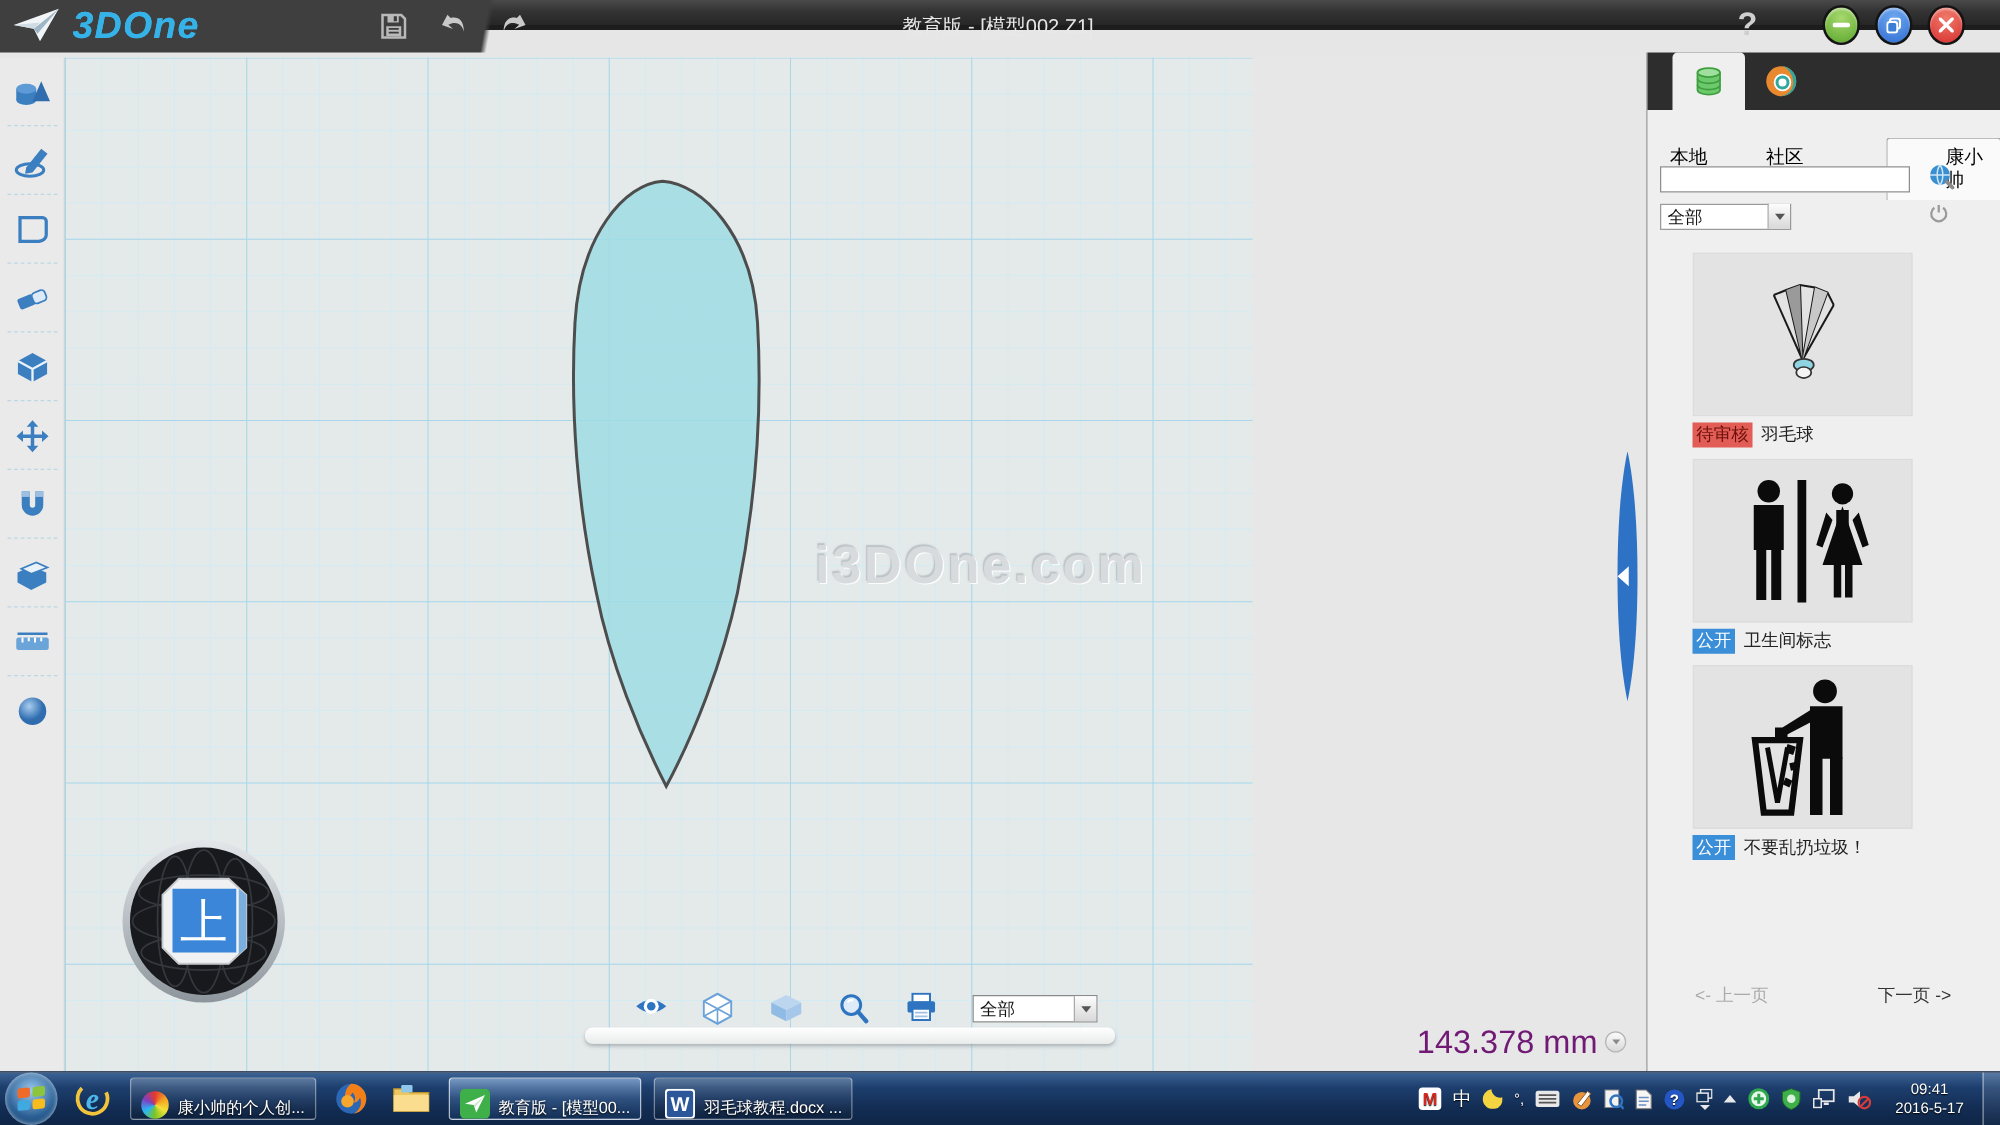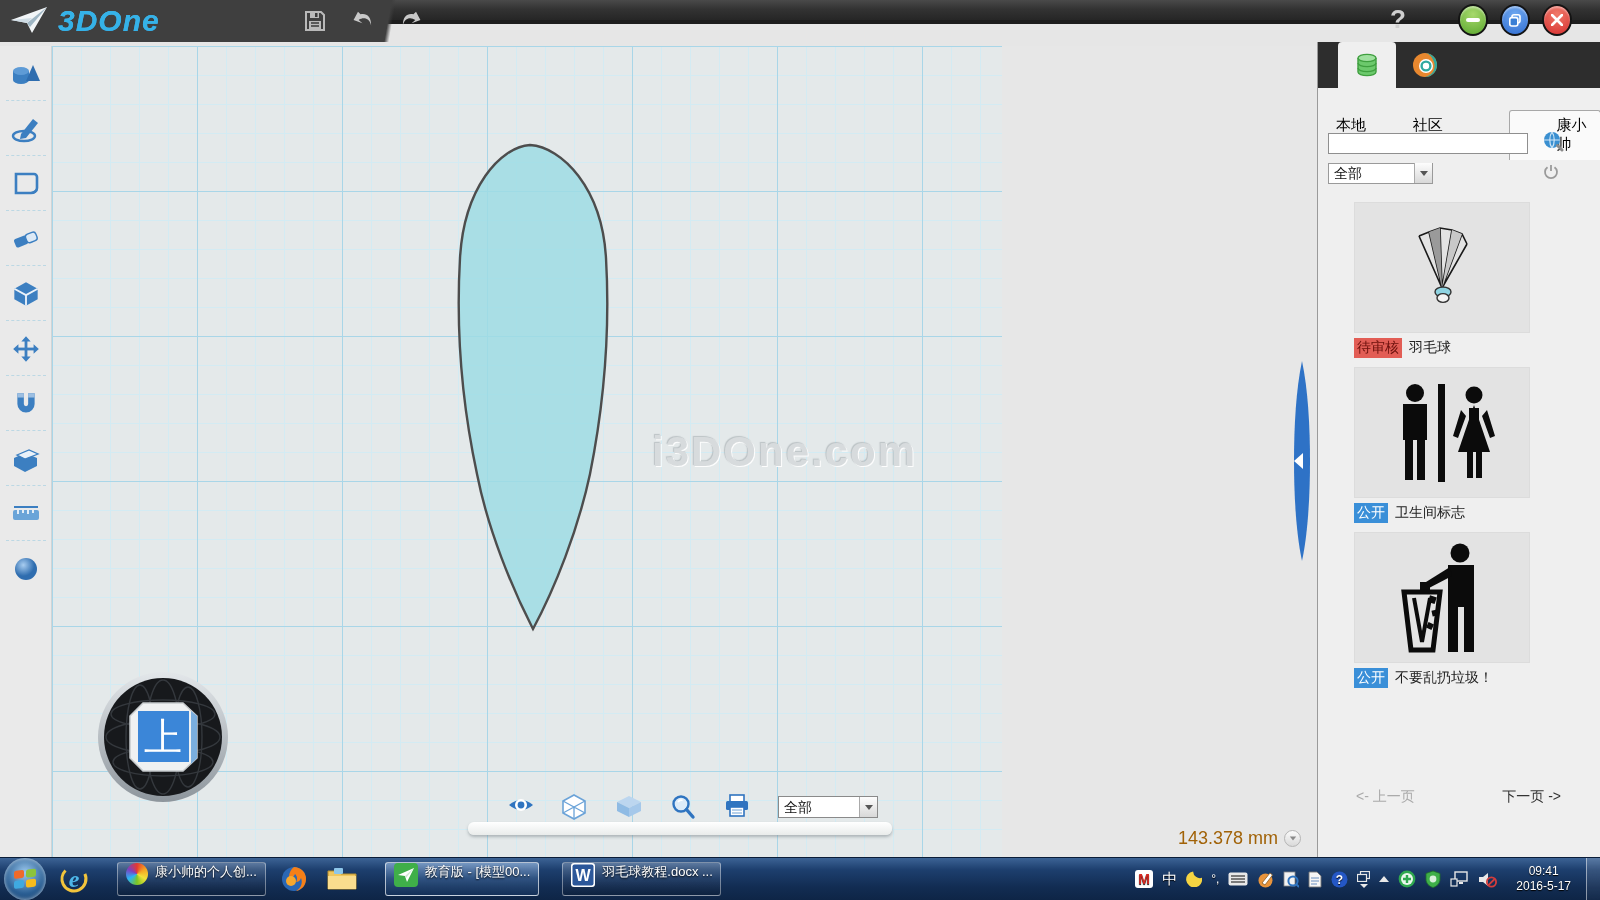--- a/index.html
+++ b/index.html
@@ -61,21 +61,21 @@
     border:1px solid #8a8a8a; font-size:14px; cursor:pointer; }
   .selectbox .val { flex:1; padding-left:5px; color:#111; }
   .selectbox .dd { width:18px; height:20px; background:linear-gradient(#fdfdfd,#d8d8d8);
     border-left:1px solid #aaa; display:flex; align-items:center; justify-content:center; }
   .arrow-down { width:0; height:0; border-left:4px solid transparent; border-right:4px solid transparent;
     border-top:5px solid #555; }
   .shelf { position:absolute; left:416px; top:776px; width:424px; height:13px; border-radius:6px;
     background:linear-gradient(#ffffff,#e9eceb); box-shadow:0 2px 3px rgba(120,130,135,.5); }
   .collapse-handle { position:absolute; left:1239px; top:315px; cursor:pointer; }
   .measure { position:absolute; right:16px; bottom:8px; display:flex; align-items:center; gap:6px; }
-  .measure .mval { font-size:18px; color:#a16207; }
+  .measure .mval { font-size:26px; color:#701a75; }
   .measure .mbtn { width:17px; height:17px; border-radius:50%; background:linear-gradient(#fbfbfb,#d9d9d9);
     border:1px solid #b5b5b5; display:flex; align-items:center; justify-content:center; cursor:pointer; }
   .measure .mbtn .arrow-down { border-top-color:#8a8a8a; transform:scale(.8); }
 
   
   .sidebar { position:absolute; left:1317px; top:42px; width:283px; height:815px;
     background:#efefef; border-left:1px solid #9a9a9a; }
   .iconbar { position:absolute; left:0; top:0; width:283px; height:46px; background:#2d2d2d; display:flex; }
   .icontab { width:58px; height:46px; display:flex; align-items:center; justify-content:center; cursor:pointer; }
   .icontab.active { background:#efefef; border-radius:4px 4px 0 0; margin-left:20px; }
@@ -111,21 +111,21 @@
   
   .taskbar { position:absolute; left:0; top:857px; width:1600px; height:43px;
     background:linear-gradient(#3c6395,#1d3f6e 28%,#122c52 70%,#0e2546);
     border-top:1px solid #0a1d38; display:flex; align-items:center; }
   .start-orb { width:42px; height:42px; margin-left:4px; border-radius:50%;
     background:radial-gradient(circle at 50% 35%,#9cc9ef,#2b5f94 60%,#123a66);
     box-shadow:inset 0 0 4px rgba(255,255,255,.7); display:flex; align-items:center; justify-content:center;
     cursor:pointer; }
   .tb-icon { width:40px; height:36px; margin-left:8px; display:flex; align-items:center;
     justify-content:center; border-radius:3px; cursor:pointer; }
-  .taskbtn { height:34px; margin-left:23px; padding:0 8px; display:flex; align-items:flex-start; gap:7px;
+  .taskbtn { height:34px; margin-left:10px; padding:0 8px; display:flex; align-items:flex-end; gap:7px;
     border:1px solid rgba(255,255,255,.4); border-radius:3px;
     background:linear-gradient(rgba(255,255,255,.22),rgba(255,255,255,.06) 48%,rgba(0,0,0,.15));
     cursor:pointer; }
   .taskbtn.active { background:linear-gradient(rgba(190,220,255,.5),rgba(120,170,230,.25) 48%,rgba(30,70,120,.3));
     border-color:rgba(255,255,255,.65); }
   .taskbtn .tlabel { color:#fff; font-size:13px; text-shadow:0 1px 2px #000; white-space:nowrap;
     max-width:110px; overflow:hidden; }
   .tray { margin-left:auto; display:flex; align-items:center; gap:9px; }
   .tray-ico { display:flex; align-items:center; justify-content:center; cursor:pointer;
     color:#fff; font-size:13px; text-shadow:0 1px 1px #000; }
@@ -165,20 +165,23 @@
       <div class="tb-btn">
         <svg width="26" height="26" viewBox="0 0 26 26">
             <path d="M10 3 4 10l8 5-3-4c6-2 11 1 11 8 2-9-2-13-8-13z" fill="#c9c9c9" transform="rotate(-12 13 13)"></path>
           </svg>
       </div>
       <div class="tb-btn">
         <svg width="26" height="26" viewBox="0 0 26 26">
             <path d="M16 3l6 7-8 5 3-4C11 9 6 12 6 19c-2-9 2-13 8-13z" fill="#c9c9c9" transform="rotate(12 13 13)"></path>
           </svg>
       </div>
+    </div>
+    <div class="tb-title">
+      <span>教育版 - [模型002.Z1]</span>
     </div>
     <div class="tb-help">?</div>
     <div class="win-btns">
       <div class="wbtn min">
         <svg width="14" height="4" viewBox="0 0 14 4">
             <rect width="14" height="4" rx="2" fill="#fff"></rect>
           </svg>
       </div>
       <div class="wbtn max">
         <svg width="12" height="13" viewBox="0 0 12 13">

